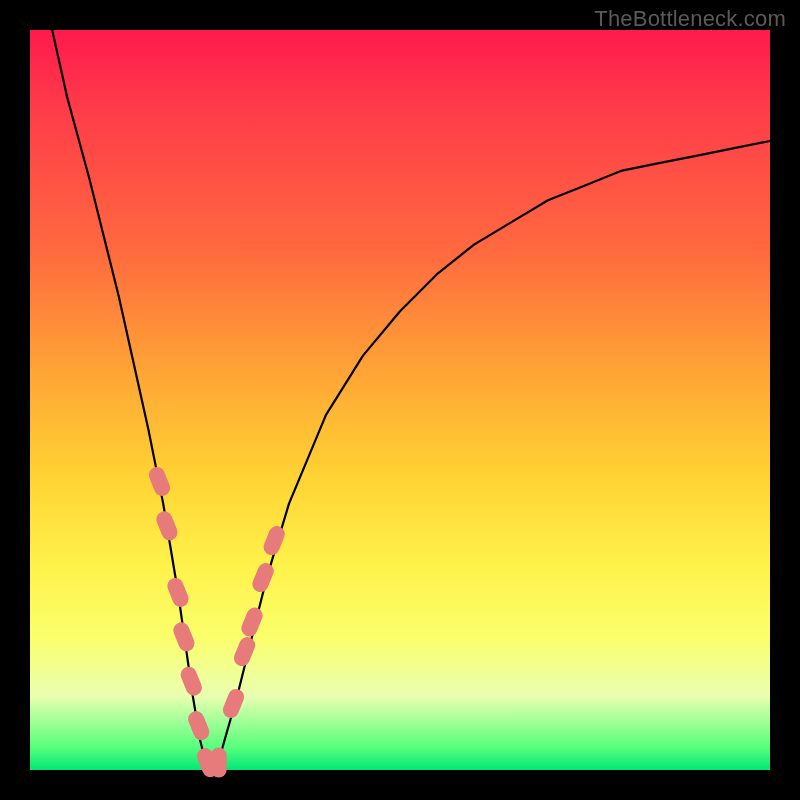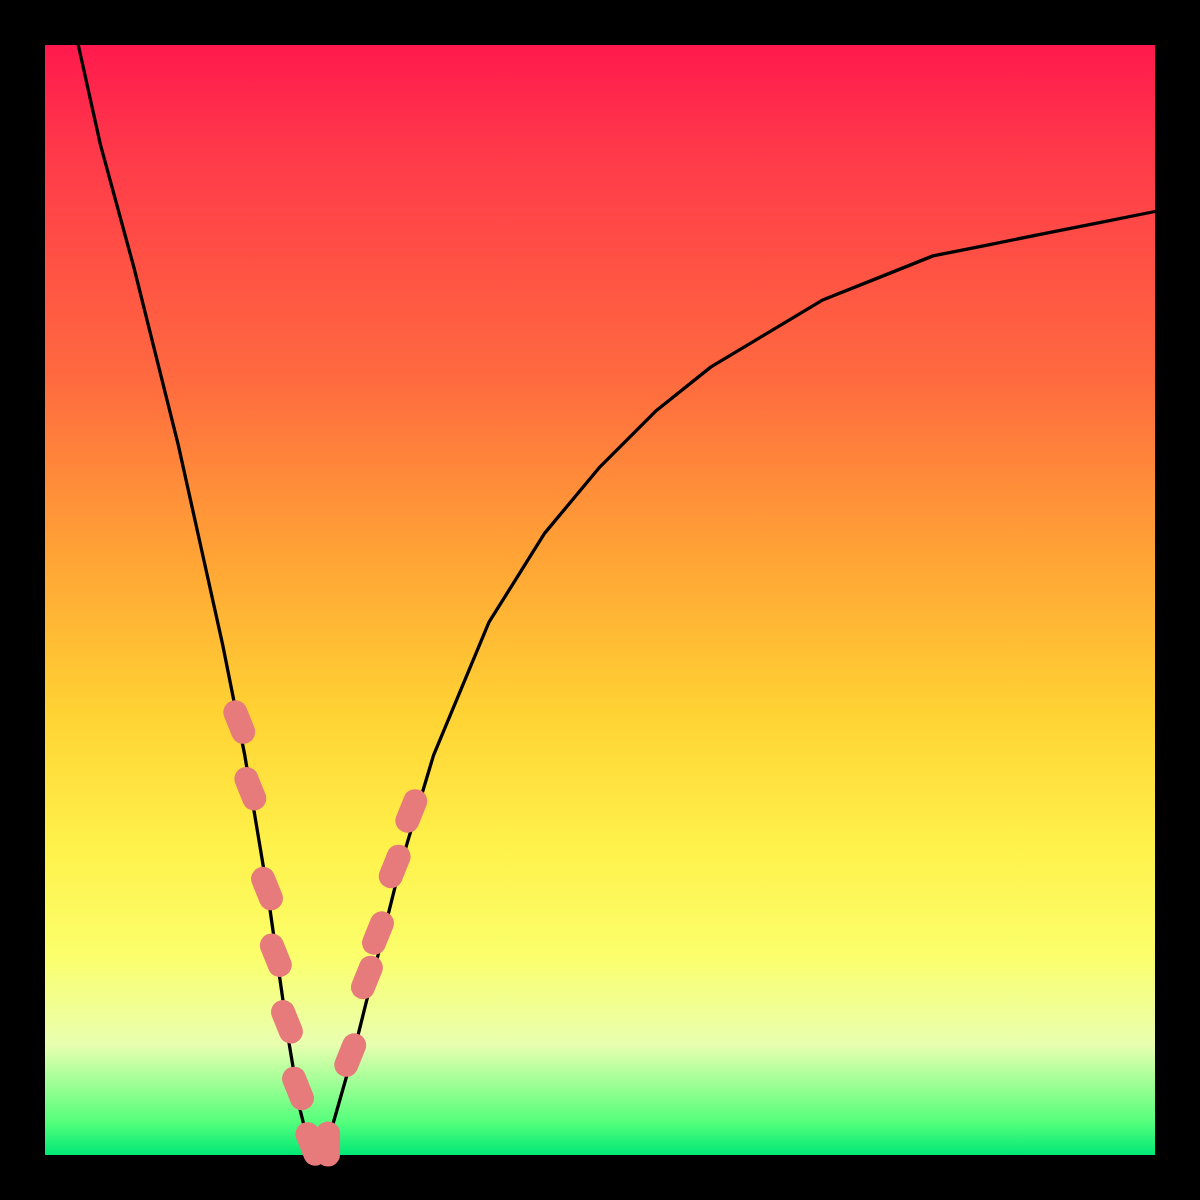--- a/index.html
+++ b/index.html
@@ -76,13 +76,14 @@
           <rect x="169.6" y="717.6" width="16" height="30" rx="8" ry="8" fill="#e77a7a" transform="rotate(-22 177.6 732.6)"></rect>
           <rect x="180.7" y="717.6" width="16" height="30" rx="8" ry="8" fill="#e77a7a" transform="rotate(0 188.7 732.6)"></rect>
           <rect x="195.5" y="658.4" width="16" height="30" rx="8" ry="8" fill="#e77a7a" transform="rotate(22 203.5 673.4)"></rect>
           <rect x="206.6" y="606.6" width="16" height="30" rx="8" ry="8" fill="#e77a7a" transform="rotate(22 214.6 621.6)"></rect>
           <rect x="214.0" y="577.0" width="16" height="30" rx="8" ry="8" fill="#e77a7a" transform="rotate(22 222.0 592.0)"></rect>
           <rect x="225.1" y="532.6" width="16" height="30" rx="8" ry="8" fill="#e77a7a" transform="rotate(22 233.1 547.6)"></rect>
           <rect x="236.2" y="495.6" width="16" height="30" rx="8" ry="8" fill="#e77a7a" transform="rotate(22 244.2 510.6)"></rect>
         </g>
     </svg>
   </div>
+  <div class="watermark">TheBottleneck.com</div>
 </div>
 
 </body></html>

